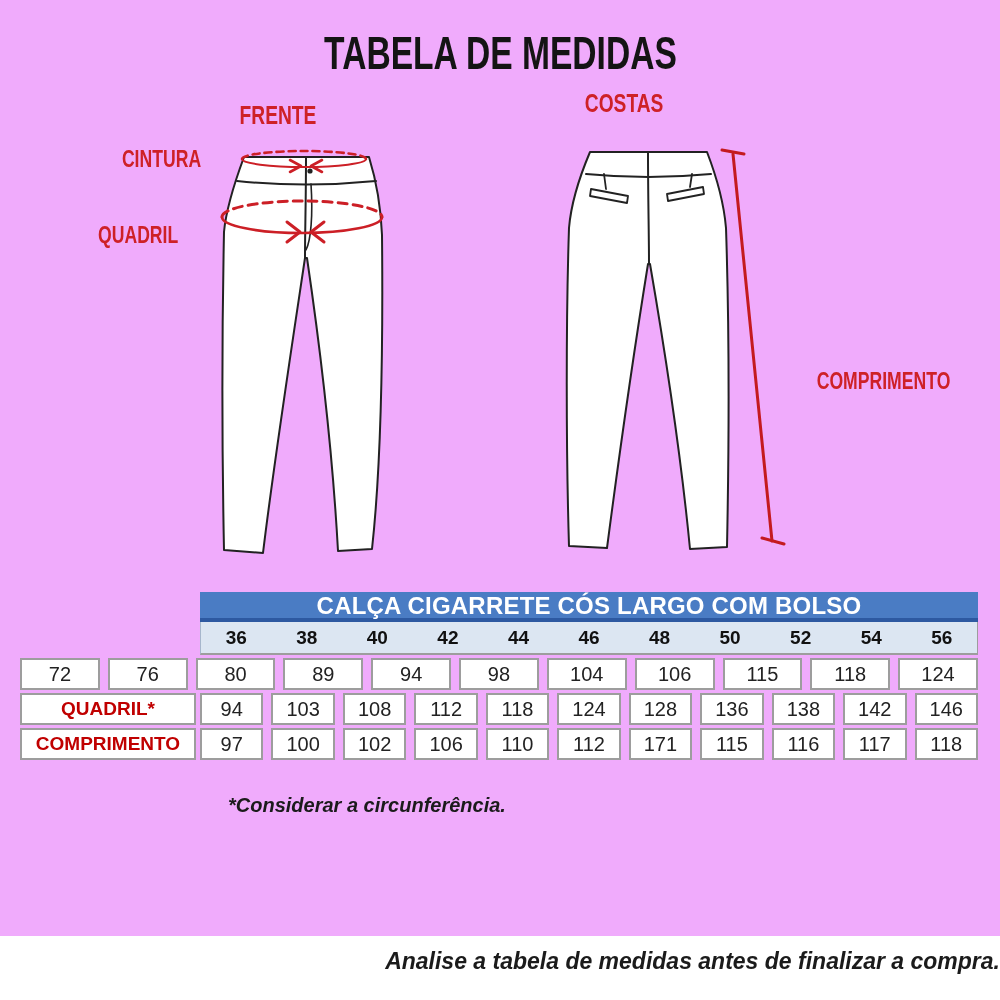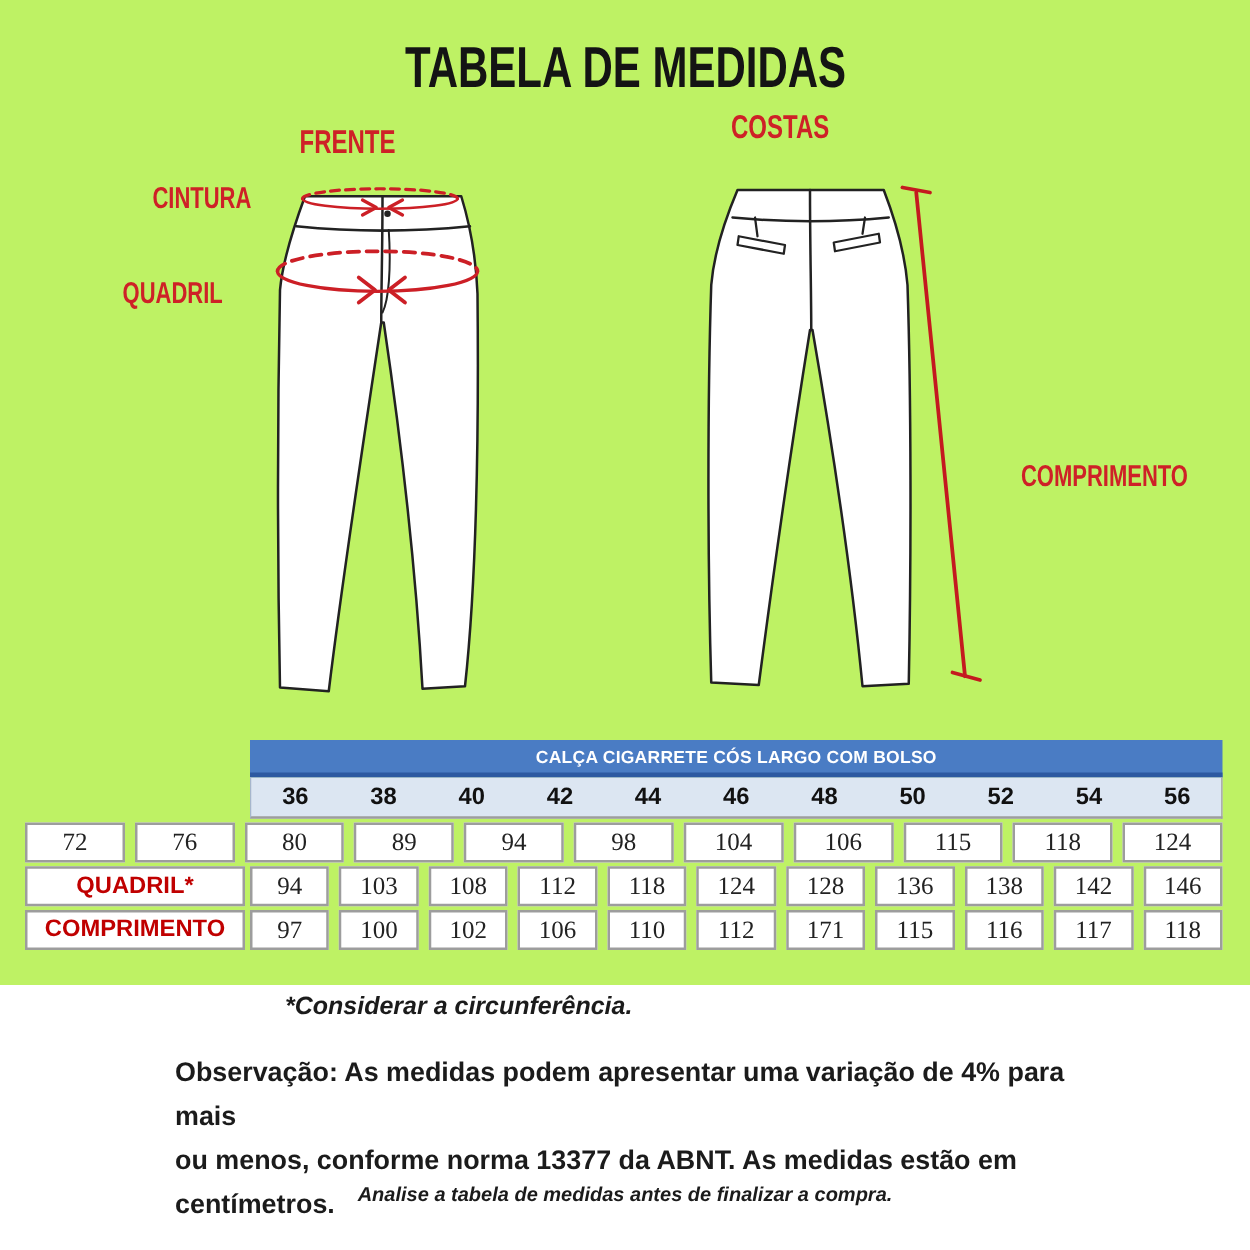--- a/index.html
+++ b/index.html
@@ -3,60 +3,60 @@
 <meta charset="utf-8">
 <style>
   :root{
     --accent-red:#ce2127; --label-red:#c00000;
     --header-blue:#4a7cc4; --header-blue-dark:#2d59a1;
     --light-blue:#dce6f2; --grid-gray:#9d9d9d; --ink:#1b1b1b;
   }
   *{margin:0;padding:0;box-sizing:border-box;}
   html,body{width:1000px;height:1000px;background:#fff;overflow:hidden;
     font-family:"Liberation Sans",sans-serif;color:var(--ink);}
-  .page{position:relative;width:1000px;height:788px;background:#bef264;}
+  .page{position:relative;width:1000px;height:936px;background:#f0abfc;}
 
   .title{position:absolute;top:30px;left:0;width:1000px;text-align:center;
     font-size:42px;font-weight:700;color:#141414;}
   .cond{display:inline-block;transform:scale(0.80,1.10);transform-origin:center;white-space:nowrap;}
 
   .red-lbl{position:absolute;color:var(--accent-red);font-weight:700;font-size:24px;text-align:left;}
   .lbl-front{top:101px;left:230px;width:150px;}
   .lbl-back {top:89px;left:575px;width:150px;}
   .lbl-waist{top:146px;left:112px;width:105px;font-size:22px;}
   .lbl-hip  {top:222px;left:88px;width:105px;font-size:22px;}
   .lbl-len  {top:368px;left:800px;width:150px;font-size:22px;}
 
   svg{position:absolute;overflow:visible;}
   .svg-front{left:210px;top:140px;}
   .svg-back {left:545px;top:138px;}
 
   .table-wrap{position:absolute;left:20px;top:592px;width:958px;}
   .thead{margin-left:180px;height:30px;background:var(--header-blue);
     border-bottom:4px solid var(--header-blue-dark);
-    display:flex;align-items:center;justify-content:center;
-    color:#fff;font-weight:700;font-size:14px;letter-spacing:.2px;}
+    display:flex;justify-content:center;
+    color:#fff;font-weight:700;font-size:24px;letter-spacing:.2px;}
   .sizes{margin-left:180px;height:33px;background:var(--light-blue);display:flex;
     border-left:1px solid #a6b6cc;border-right:1px solid var(--grid-gray);
     border-bottom:2px solid var(--grid-gray);}
   .size-cell{flex:1;display:flex;align-items:center;justify-content:center;
     font-weight:700;font-size:19px;color:#111;}
   .drow{display:flex;margin-top:3px;height:32px;}
   .rlabel{width:176px;margin-right:4px;border:2px solid var(--grid-gray);background:#fff;
     display:flex;align-items:center;justify-content:center;
     color:var(--label-red);font-weight:700;font-size:19px;}
-  .cells{flex:1;display:flex;gap:8px;font-family:Liberation Serif, serif;}
+  .cells{flex:1;display:flex;gap:8px;}
   .val-cell{flex:1;border:2px solid var(--grid-gray);background:#fff;
     display:flex;align-items:center;justify-content:center;font-size:20px;color:#222;}
 
   .note-ast{position:absolute;left:228px;top:794px;font-size:20px;font-weight:700;font-style:italic;}
   .note-obs{position:absolute;left:140px;top:841px;width:750px;font-size:21.5px;font-weight:700;
     line-height:35px;white-space:pre-line;}
-  .note-footer{position:absolute;left:0;top:948px;width:1000px;text-align:center;
-    font-size:16px;font-weight:700;font-style:italic;}
+  .note-footer{position:absolute;left:0;top:948px;width:1000px;text-align:right;
+    font-size:23px;font-weight:700;font-style:italic;}
 </style>
 </head>
 <body>
 
 <div class="page">
 
   <div class="title">
     <span class="cond">TABELA DE MEDIDAS</span>
   </div>
 
@@ -186,18 +186,15 @@
           <div class="val-cell">171</div>
           <div class="val-cell">115</div>
           <div class="val-cell">116</div>
           <div class="val-cell">117</div>
           <div class="val-cell">118</div>
         </div>
     </div>
   </div>
 
   <div class="note-ast">*Considerar a circunferência.</div>
-  <div class="note-obs">Observação: As medidas podem apresentar uma variação de 4% para mais
-ou menos, conforme norma 13377 da ABNT. As medidas estão em
-centímetros.</div>
   <div class="note-footer">Analise a tabela de medidas antes de finalizar a compra.</div>
 
 </div>
 
 </body></html>

